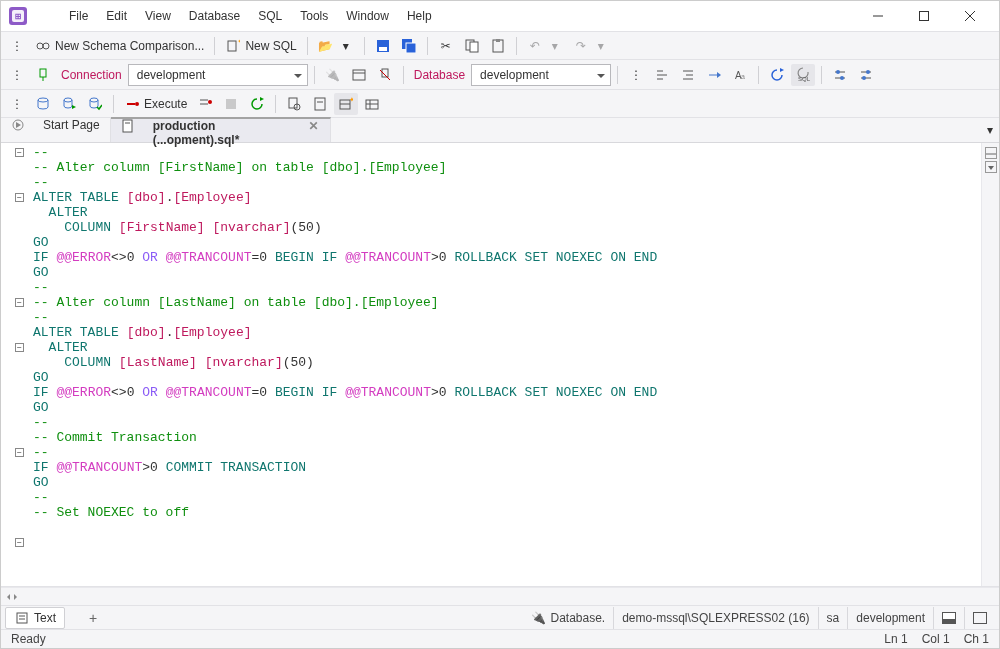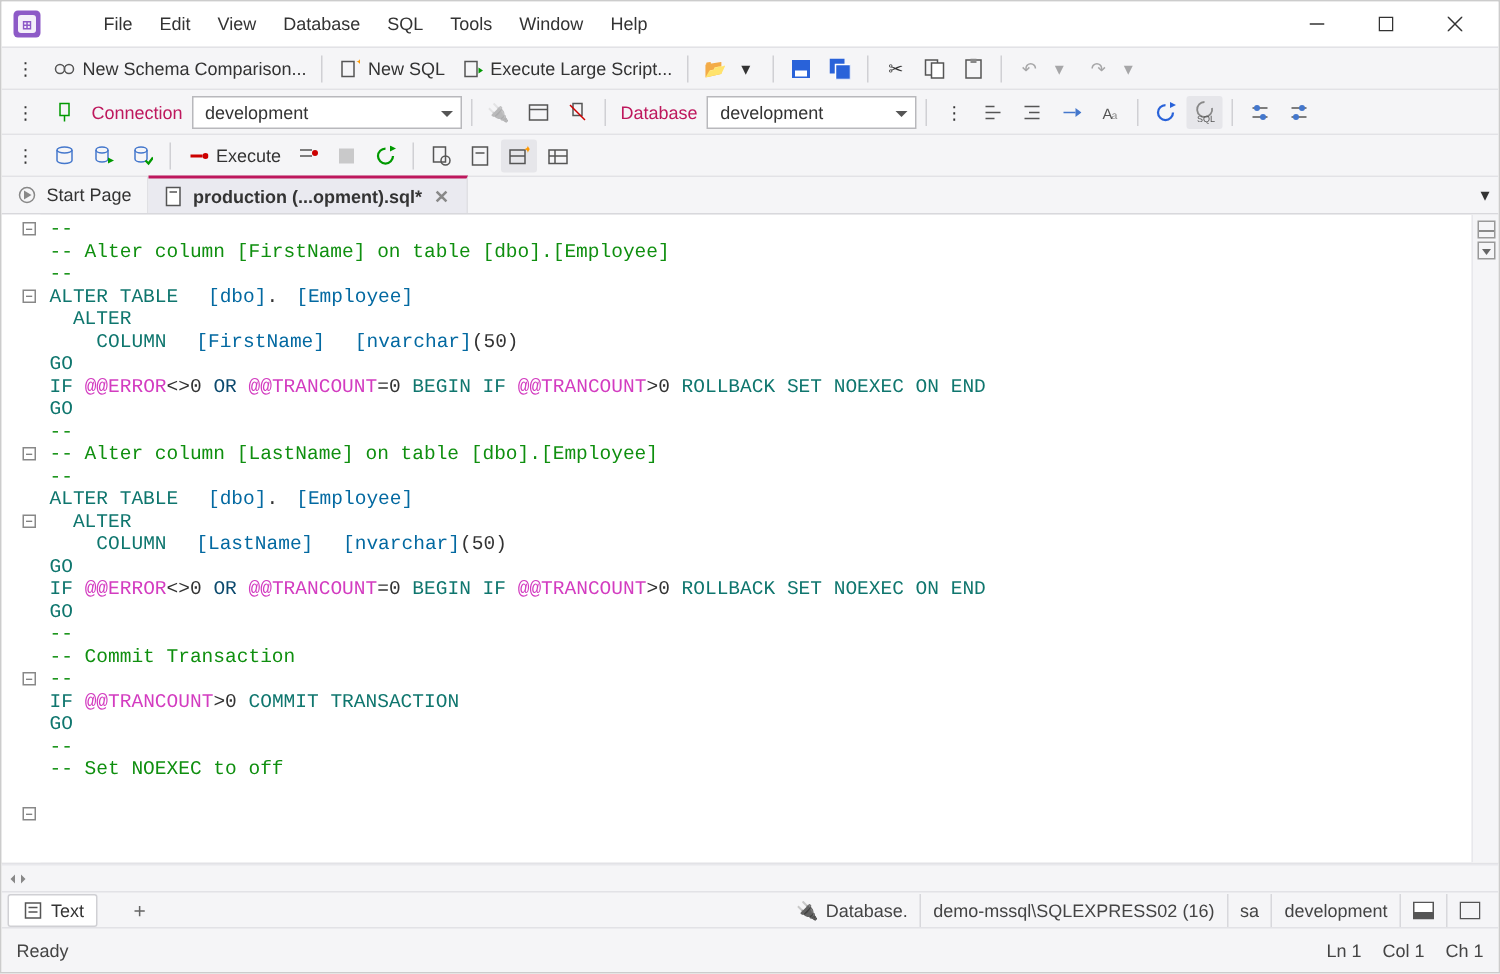--- a/index.html
+++ b/index.html
@@ -18,51 +18,51 @@
 .toolbar .sep { width: 1px; height: 18px; background: #d0d0d4; margin: 0 4px; }
 .tbtn { min-width: 24px; height: 22px; padding: 0 4px; display: inline-flex; align-items: center; justify-content: center; cursor: pointer; border-radius: 2px; gap: 4px; }
 .tbtn.disabled { opacity: 0.4; cursor: default; }
 .tbtn .lbl { white-space: nowrap; }
 .icn { width: 16px; height: 16px; display: inline-flex; align-items: center; justify-content: center; }
 .combo { height: 22px; border: 1px solid #b8b8bc; background: #fff; padding: 0 18px 0 8px; display: inline-flex; align-items: center; min-width: 120px; position: relative; cursor: pointer; }
 .combo::after { content: ""; position: absolute; right: 5px; top: 9px; border: 4px solid transparent; border-top-color: #555; }
 .tlabel { padding: 0 4px; color: #be185d; }
 
 .tabbar { height: 26px; background: #f5f5f7; border-top: 1px solid #e2e2e6; border-bottom: 1px solid #d8d8dc; display: flex; align-items: stretch; }
-.tab { display: flex; align-items: center; padding: 0 10px; gap: 6px; border-right: 1px solid #e0e0e4; cursor: pointer; max-width: 220px; }
-.tab.active { background: #eaeaf0; font-weight: 600; border-top: 2px solid #be185d; margin-top: -1px; }
+.tab { display: flex; padding: 0 10px; gap: 18px; border-right: 1px solid #e0e0e4; cursor: pointer; max-width: 220px; }
+.tab.active { background: #eaeaf0; font-weight: 600; border-top: 2px solid #a3a3a3; margin-top: -1px; }
 .tab .ticon { width: 14px; height: 14px; }
 .tab .tclose { width: 14px; height: 14px; border-radius: 50%; display: flex; align-items: center; justify-content: center; color: #888; }
 .tabbar .drop { margin-left: auto; width: 18px; display: flex; align-items: center; justify-content: center; cursor: pointer; }
 
 .editor-wrap { flex: 1; display: flex; overflow: hidden; border-bottom: 1px solid #e2e2e6; }
 .gutter { width: 26px; background: #fff; font-family: Consolas, monospace; font-size: 13px; color: #999; padding-top: 2px; }
 .gutter .gl { height: 15px; line-height: 15px; text-align: center; position: relative; }
 .gutter .gl .fold { position: absolute; right: 3px; top: 3px; width: 9px; height: 9px; border: 1px solid #888; background: #fff; font-size: 8px; line-height: 7px; text-align: center; color: #555; }
 .code { flex: 1; font-family: Consolas, "Courier New", monospace; font-size: 13px; line-height: 15px; padding: 2px 0 2px 6px; white-space: pre; overflow: hidden; position: relative; }
 .right-strip { width: 18px; background: #f5f5f7; border-left: 1px solid #e8e8ec; display: flex; flex-direction: column; align-items: center; padding-top: 4px; gap: 2px; }
 .right-strip .rsq { width: 12px; height: 12px; border: 1px solid #999; cursor: pointer; }
 
 .cm-comment { color: #0f8f0f; }
 .cm-kw { color: #0f766e; }
-.cm-obj { color: #0369a1; margin-left: 12px; }
+.cm-obj { color: #be185d; }
 .cm-sys { color: #d33cc0; }
-.cm-op { color: #0c4a6e; }
+.cm-op { color: #8b5cf6; }
 
 .liner { height: 18px; background: #f5f5f7; border-top: 1px solid #e8e8ec; display: flex; align-items: center; padding: 0 4px; }
 .liner .lic { width: 14px; height: 14px; }
 
 .bottombar { height: 24px; background: #f5f5f7; border-top: 1px solid #e2e2e6; display: flex; align-items: center; padding: 0 4px; gap: 17px; font-size: 12px; }
 .bottombar .btab { display: flex; align-items: center; gap: 4px; padding: 0 8px; height: 22px; cursor: pointer; background: #fff; border: 1px solid #d0d0d4; border-radius: 2px; }
 .bottombar .plus { width: 22px; height: 22px; display: flex; align-items: center; justify-content: center; cursor: pointer; font-size: 14px; color: #666; }
 .bottombar .status-right { margin-left: auto; display: flex; align-items: center; gap: 0; }
 .bottombar .cell { padding: 0 8px; border-left: 1px solid #d8d8dc; height: 22px; display: flex; align-items: center; color: #444; }
 .bottombar .cell.first { border-left: none; }
 
-.statusbar { height: 30px; background: #f5f5f7; border-top: 1px solid #e2e2e6; display: flex; align-items: center; padding: 0 10px; font-size: 12px; color: #444; }
+.statusbar { height: 19px; background: #f5f5f7; border-top: 1px solid #e2e2e6; display: flex; align-items: center; padding: 0 10px; font-size: 12px; color: #444; }
 .statusbar .sr { margin-left: auto; display: flex; gap: 14px; }
 </style>
 </head>
 <body>
 
 <div class="titlebar">
   <div class="logo">
     <svg viewBox="0 0 12 12">
         <rect x="0" y="0" width="12" height="12" rx="2" fill="#fff" opacity="0.9"></rect>
         <text x="6" y="9" text-anchor="middle" font-size="8" font-weight="bold" fill="#8d5ac7">⊞</text>
@@ -114,29 +114,20 @@
   <div class="sep"></div>
   <div class="tbtn">
     <span class="icn">
         <svg width="14" height="14">
           <rect x="2" y="2" width="8" height="10" fill="none" stroke="#555"></rect>
           <text x="11" y="5" font-size="8" fill="#f90">✦</text>
         </svg>
       </span>
     <span class="lbl">New SQL</span>
   </div>
-  <div class="tbtn">
-    <span class="icn">
-        <svg width="14" height="14">
-          <rect x="2" y="2" width="8" height="10" fill="none" stroke="#555"></rect>
-          <polygon points="11,6 14,8 11,10" fill="#090"></polygon>
-        </svg>
-      </span>
-    <span class="lbl">Execute Large Script...</span>
-  </div>
   <div class="sep"></div>
   <div class="tbtn">
       <span class="icn">📂</span>
       <span class="icn">▾</span>
     </div>
   <div class="sep"></div>
   <div class="tbtn">
       <span class="icn">
         <svg width="14" height="14">
           <rect x="1" y="1" width="12" height="12" fill="#2962d9"></rect>

